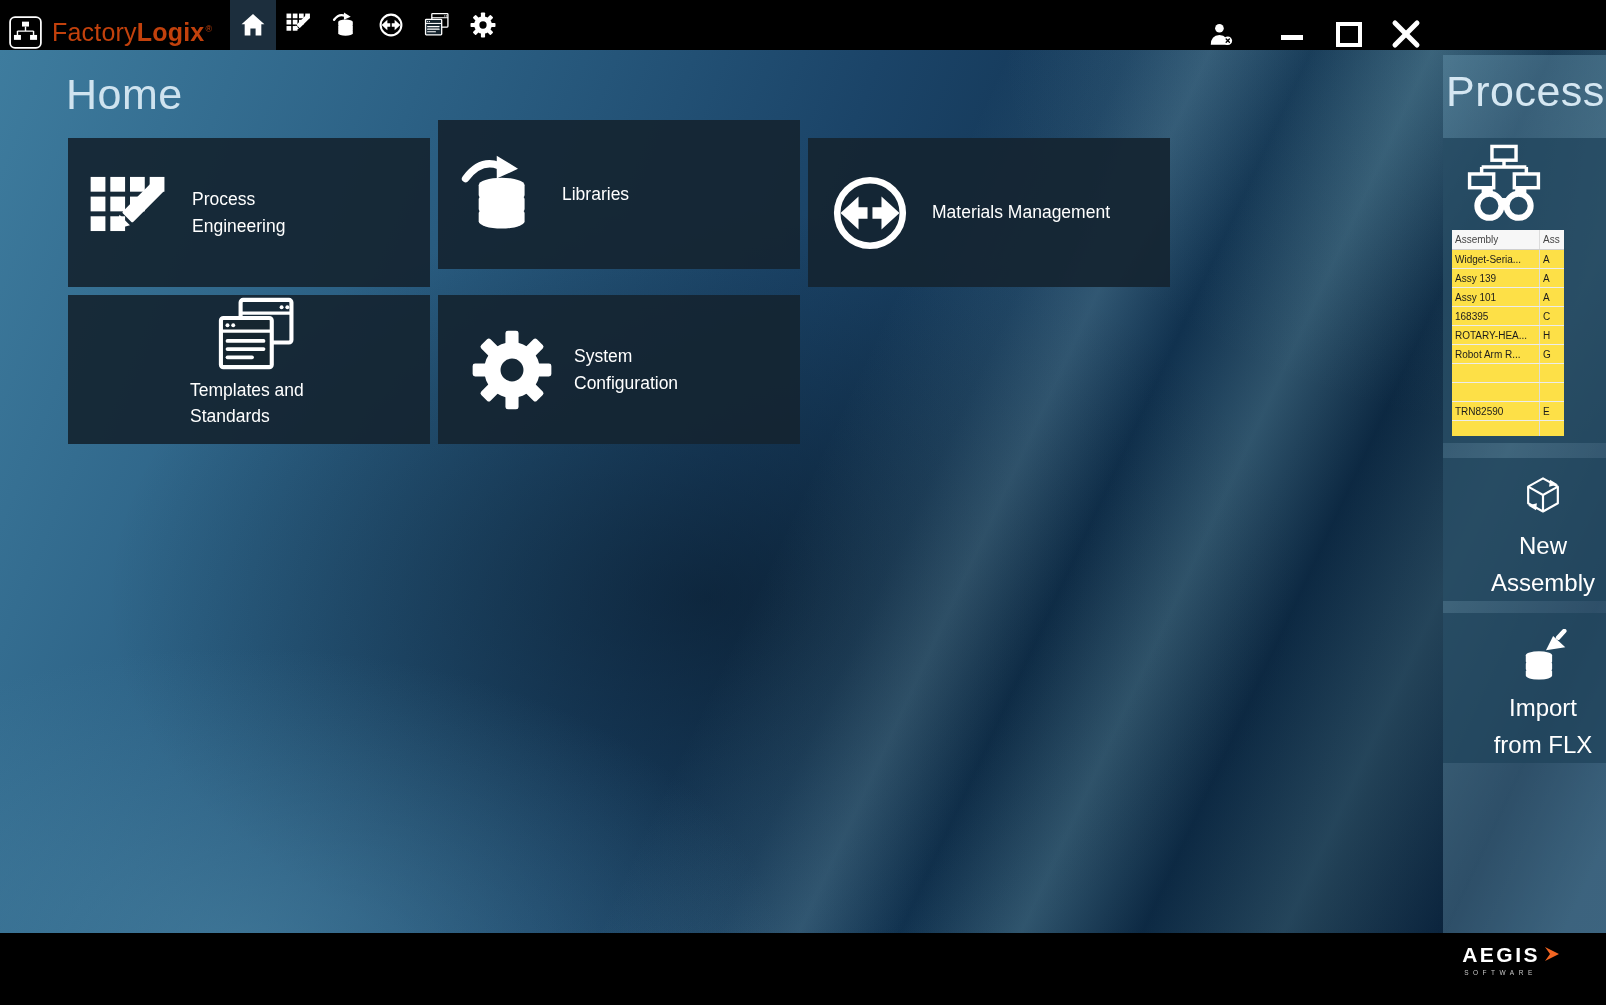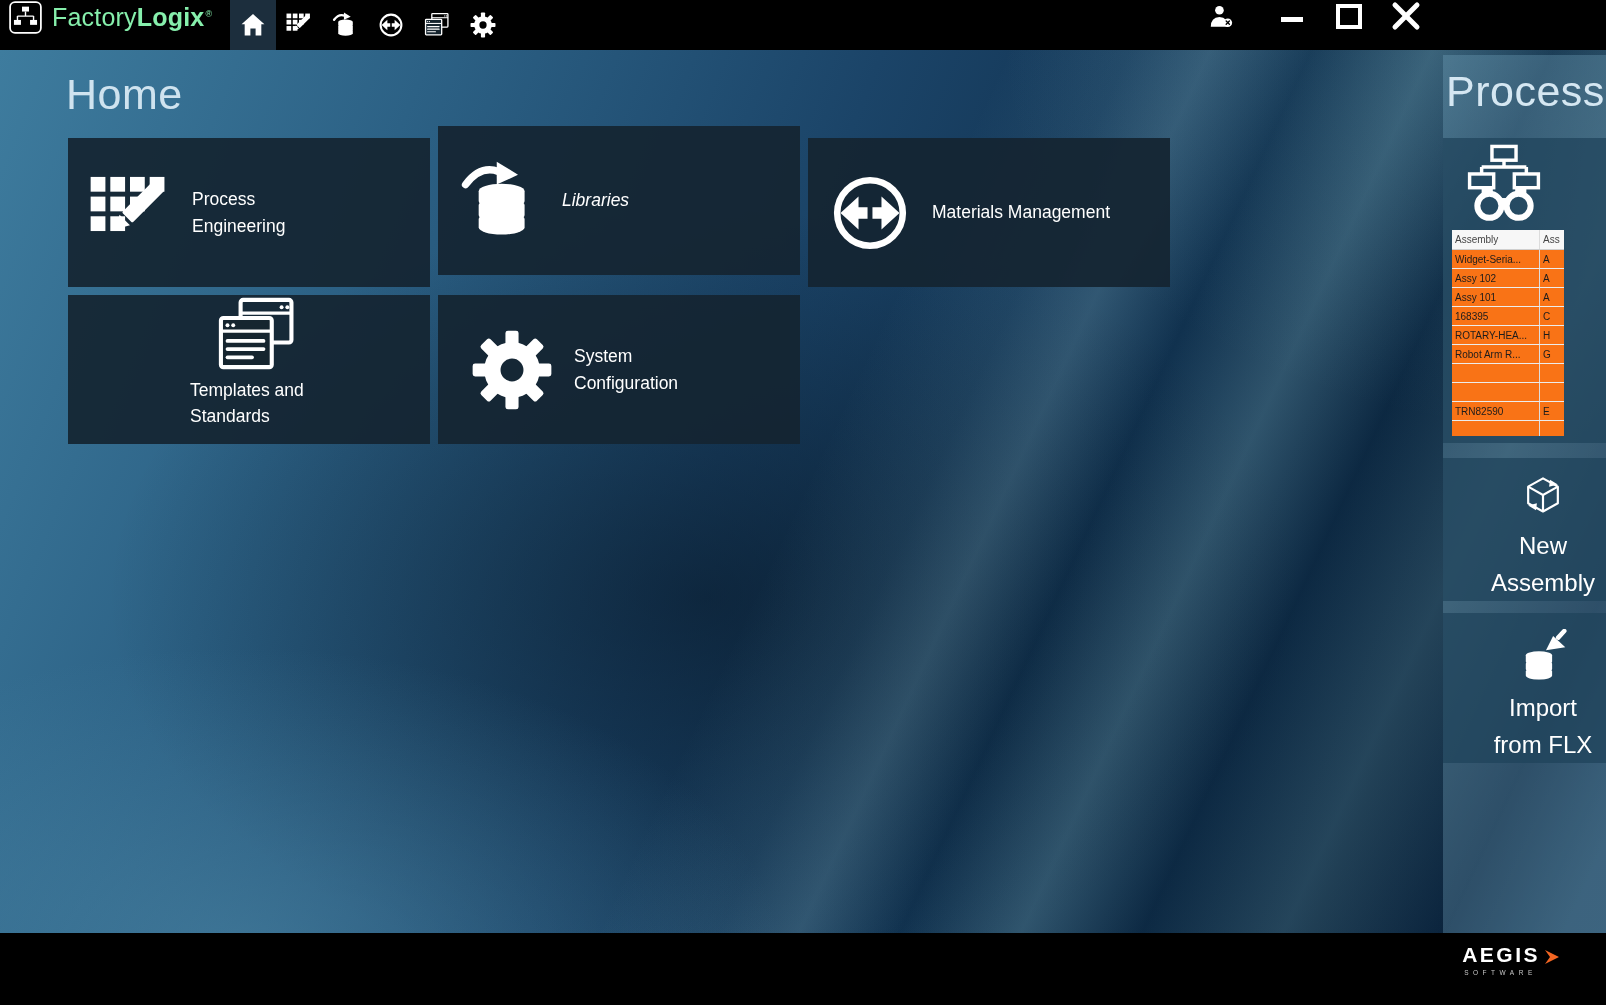--- a/index.html
+++ b/index.html
@@ -2,21 +2,21 @@
 <html><head>
 <meta charset="utf-8">
 <style>
   html,body{margin:0;padding:0;background:#000;}
   *{box-sizing:border-box;}
   .stage{position:relative;width:1606px;height:1005px;overflow:hidden;
          font-family:"Liberation Sans","DejaVu Sans",sans-serif;background:#000;}
 
   
   .topbar{position:absolute;left:0;top:0;width:1446px;height:50px;background:#000;
-          display:flex;align-items:flex-start;z-index:30;color:#86efac;}
+          display:flex;align-items:flex-end;z-index:30;color:#c2410c;}
   .brand{display:flex;align-items:center;margin-left:8px;}
   .brand .logo{width:35px;height:35px;margin-right:9px;}
   .brand-text{font-size:25px;letter-spacing:.2px;display:flex;align-items:baseline;}
   .brand-text .bf{font-weight:400;}
   .brand-text .bl{font-weight:700;}
   .brand-text .reg{font-size:9px;margin-left:1px;transform:translateY(-9px);}
   .nav{display:flex;align-items:stretch;height:50px;margin-left:18px;}
   .nav-item{width:46px;display:flex;align-items:center;justify-content:center;cursor:pointer;}
   .nav-item.active{background:#1c2e3d;}
   .nav-item svg{width:26px;height:26px;}
@@ -47,48 +47,48 @@
   .page-title{position:absolute;left:66px;top:20px;z-index:2;font-size:43px;font-weight:300;
               color:#cfe3ef;letter-spacing:.5px;}
 
   
   .tile{position:absolute;width:362px;height:149px;background:rgba(20,37,50,0.93);z-index:2;
         display:flex;align-items:center;padding-left:16px;cursor:pointer;}
   .tile .t-icon{width:92px;min-width:92px;display:flex;align-items:center;justify-content:center;}
   .tile .t-icon svg{width:82px;height:82px;}
   .tile .t-label{margin-left:16px;font-size:17.5px;line-height:1.5;color:#fff;max-width:150px;}
   .tile .t-label.wide{max-width:232px;}
-  .tile1{left:68px;top:88px;}  .tile2{left:438px;top:76px;font-style:italic;} .tile3{left:808px;top:88px;}
+  .tile1{left:68px;top:88px;}  .tile2{left:438px;top:70px;} .tile3{left:808px;top:88px;}
   .tile4{left:68px;top:245px;flex-direction:column;} .tile5{left:438px;top:245px;padding-left:28px;}
 
   
   .side-panel{position:absolute;left:1443px;top:5px;width:200px;height:878px;z-index:3;
               background:rgba(120,170,195,0.32);}
   .side-title{position:absolute;left:3px;top:12px;font-size:43px;font-weight:300;color:#d5e7f2;
               letter-spacing:.5px;white-space:nowrap;}
   .sp-block{position:absolute;left:0;width:100%;background:rgba(30,66,90,0.72);}
   .sp-block-a{top:83px;height:305px;}
   .sp-block-a .sp-icon{position:absolute;left:18px;top:5px;width:86px;height:86px;}
   .sp-table{position:absolute;left:9px;top:92px;width:112px;height:206px;background:#fafafa;
             overflow:hidden;font-size:10px;color:#1c1c1c;cursor:default;}
-  .trow{display:flex;height:19px;line-height:19px;border-bottom:1px solid #ececec;background:#f97316;}
+  .trow{display:flex;height:19px;line-height:19px;border-bottom:1px solid #ececec;background:#fde047;}
   .trow.thead{height:20px;line-height:20px;color:#444;background:#f7f7f7;border-bottom:1px solid #cfcfcf;}
   .tc1{width:87px;min-width:87px;padding:0 3px;white-space:nowrap;overflow:hidden;}
   .tc2{flex:1;padding:0 3px;border-left:1px solid #dcdcdc;white-space:nowrap;overflow:hidden;}
   .sp-action{display:flex;flex-direction:column;align-items:center;cursor:pointer;}
   .sp-action svg{width:62px;height:62px;margin-top:16px;}
   .sp-action .a-label{margin-top:9px;font-size:24px;line-height:1.55;color:#fff;text-align:center;
                       max-width:110px;}
   .sp-new{top:403px;height:143px;}
   .sp-import{top:558px;height:150px;}
 
   
   .footer{position:absolute;left:0;top:933px;width:1606px;height:72px;background:#000;z-index:30;}
   .aegis{position:absolute;right:46px;top:11px;display:flex;flex-direction:column;align-items:flex-start;}
-  .aegis-row{display:flex;align-items:flex-end;}
+  .aegis-row{display:flex;align-items:center;}
   .aegis-name{color:#fff;font-size:21px;font-weight:700;letter-spacing:2.5px;line-height:1;}
   .aegis-mark{width:16px;height:16px;margin-left:4px;margin-top:-1px;}
   .aegis-sub{margin-top:4px;font-size:6.5px;letter-spacing:4.5px;color:#c8c8c8;padding-left:2px;}
 </style>
 </head>
 <body>
 
 <svg width="0" height="0" style="position:absolute">
   <defs>
     <symbol id="sym-logo" viewBox="0 0 100 100">
@@ -360,21 +360,21 @@
           <div class="trow thead">
             <div class="tc1">Assembly</div>
             <div class="tc2">Ass</div>
           </div>
           <div>
               <div class="trow">
                 <div class="tc1">Widget-Seria...</div>
                 <div class="tc2">A</div>
               </div>
               <div class="trow">
-                <div class="tc1">Assy 102</div>
+                <div class="tc1">Assy 139</div>
                 <div class="tc2">A</div>
               </div>
               <div class="trow">
                 <div class="tc1">Assy 101</div>
                 <div class="tc2">A</div>
               </div>
               <div class="trow">
                 <div class="tc1">168395</div>
                 <div class="tc2">C</div>
               </div>

